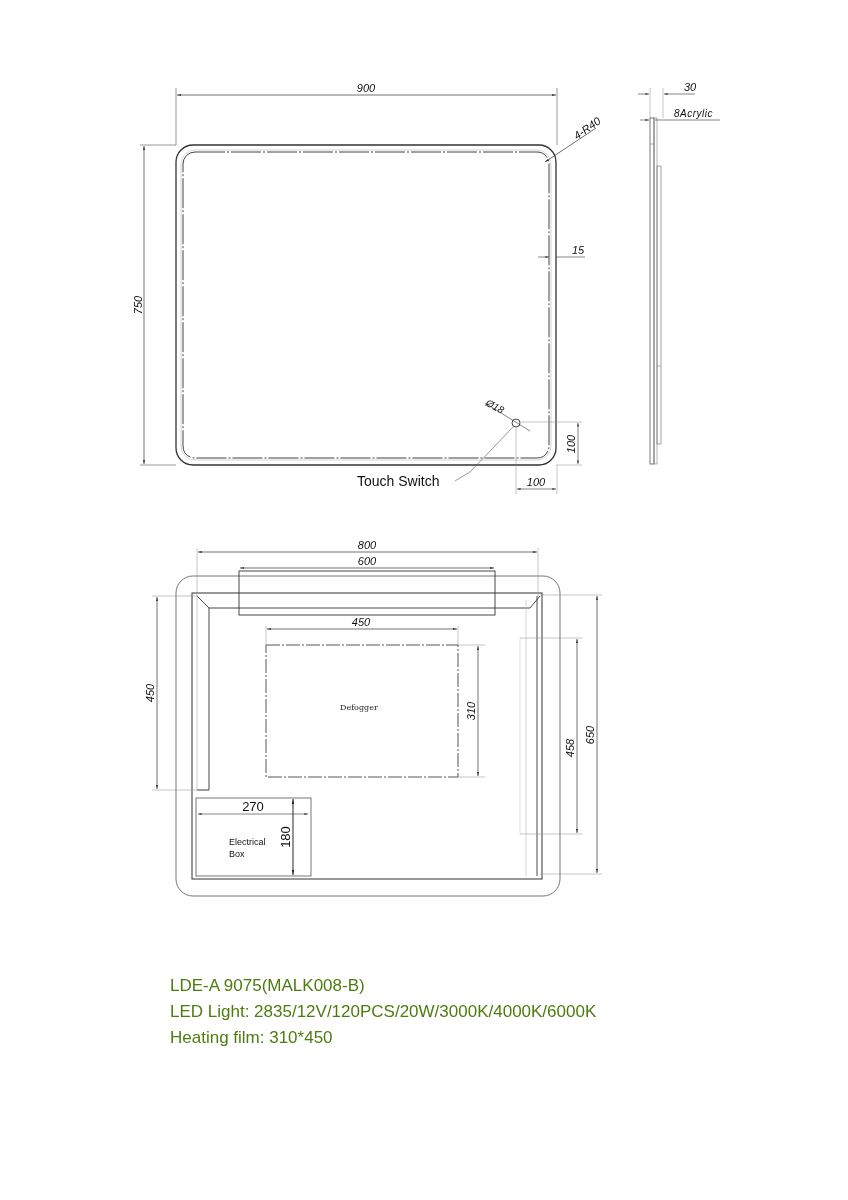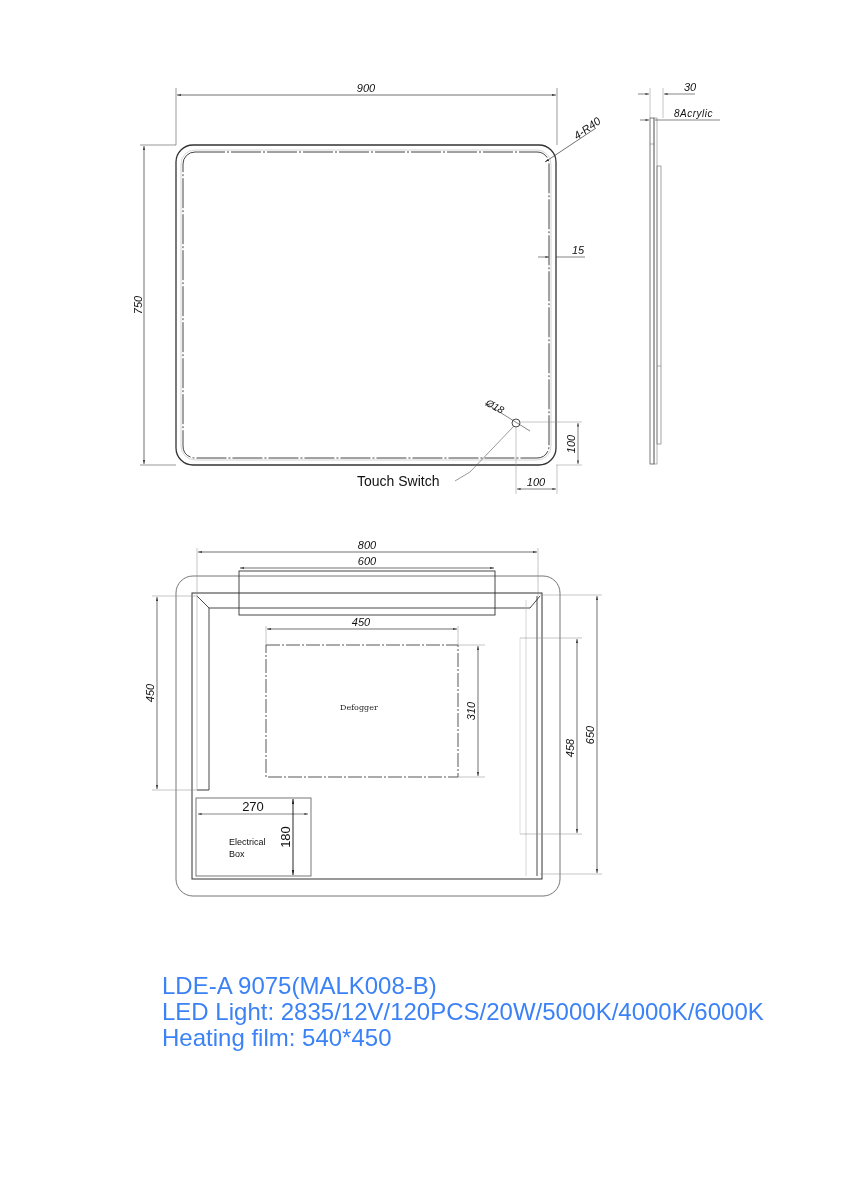--- a/index.html
+++ b/index.html
@@ -1,21 +1,21 @@
 <!DOCTYPE html>
 <html><head>
 <meta charset="utf-8">
 <style>
   html,body{margin:0;padding:0;background:#ffffff;}
   body{width:848px;height:1200px;position:relative;overflow:hidden;font-family:"Liberation Sans",sans-serif;}
   svg{position:absolute;left:0;top:0;}
   .dim{font-family:"Liberation Sans",sans-serif;font-size:11px;fill:#111;font-style:italic;}
   .lbl{font-family:"Liberation Sans",sans-serif;fill:#111;}
   .mono{font-family:"DejaVu Serif",serif;font-size:8px;fill:#222;}
-  .specs{position:absolute;left:162px;top:973px;font-size:24px;line-height:26px;color:#3b82f6;}
+  .specs{position:absolute;left:170px;top:973px;font-size:17px;line-height:26px;color:#4d7c0f;}
   .specs div{white-space:pre;}
 </style>
 </head>
 <body>
 
 <svg width="848" height="1200" viewBox="0 0 848 1200">
   <defs>
     <marker id="arr" viewBox="0 0 10 10" refX="10" refY="5" markerWidth="6" markerHeight="6" orient="auto-start-reverse">
       <path d="M0,3 L10,5 L0,7 z" fill="#111"></path>
     </marker>
@@ -136,15 +136,15 @@
     <text class="lbl" x="253" y="811" text-anchor="middle" style="font-size:13px">270</text>
     <line x1="293" y1="799" x2="293" y2="875" stroke="#111" stroke-width="0.9" marker-start="url(#arr)" marker-end="url(#arr)"></line>
     <text class="lbl" x="290" y="837" text-anchor="middle" transform="rotate(-90 290 837)" style="font-size:13px">180</text>
     <text class="lbl" x="229" y="845" style="font-size:9px">Electrical</text>
     <text class="lbl" x="229" y="857" style="font-size:9px">Box</text>
   </g>
 </svg>
 
 <div class="specs">
   <div>LDE-A 9075(MALK008-B)</div>
-  <div>LED Light: 2835/12V/120PCS/20W/5000K/4000K/6000K</div>
-  <div>Heating film: 540*450</div>
+  <div>LED Light: 2835/12V/120PCS/20W/3000K/4000K/6000K</div>
+  <div>Heating film: 310*450</div>
 </div>
 
 </body></html>

